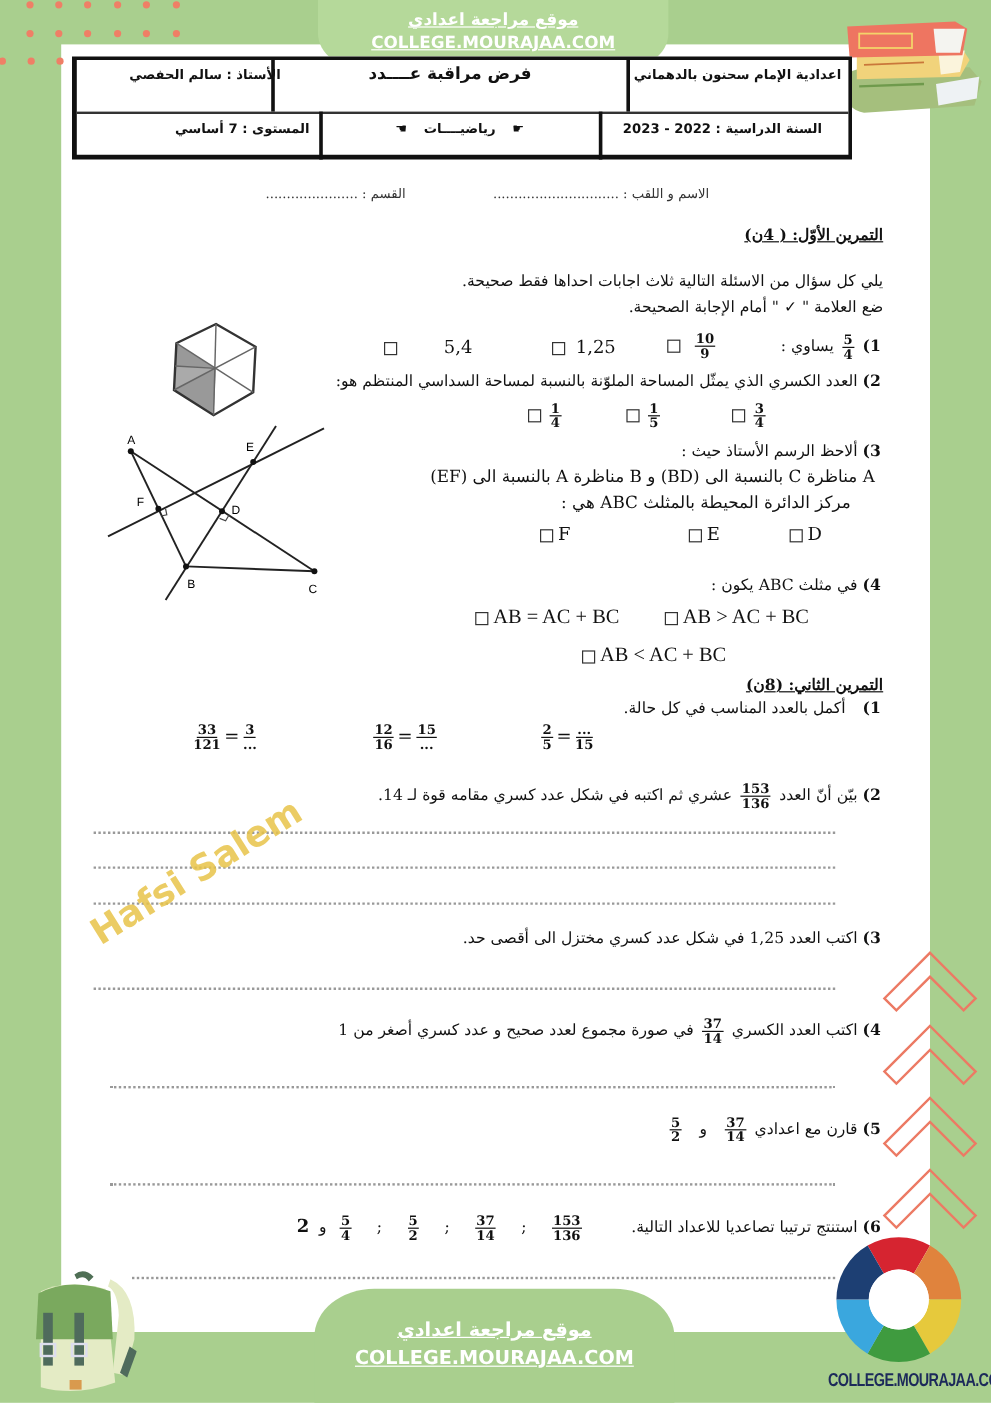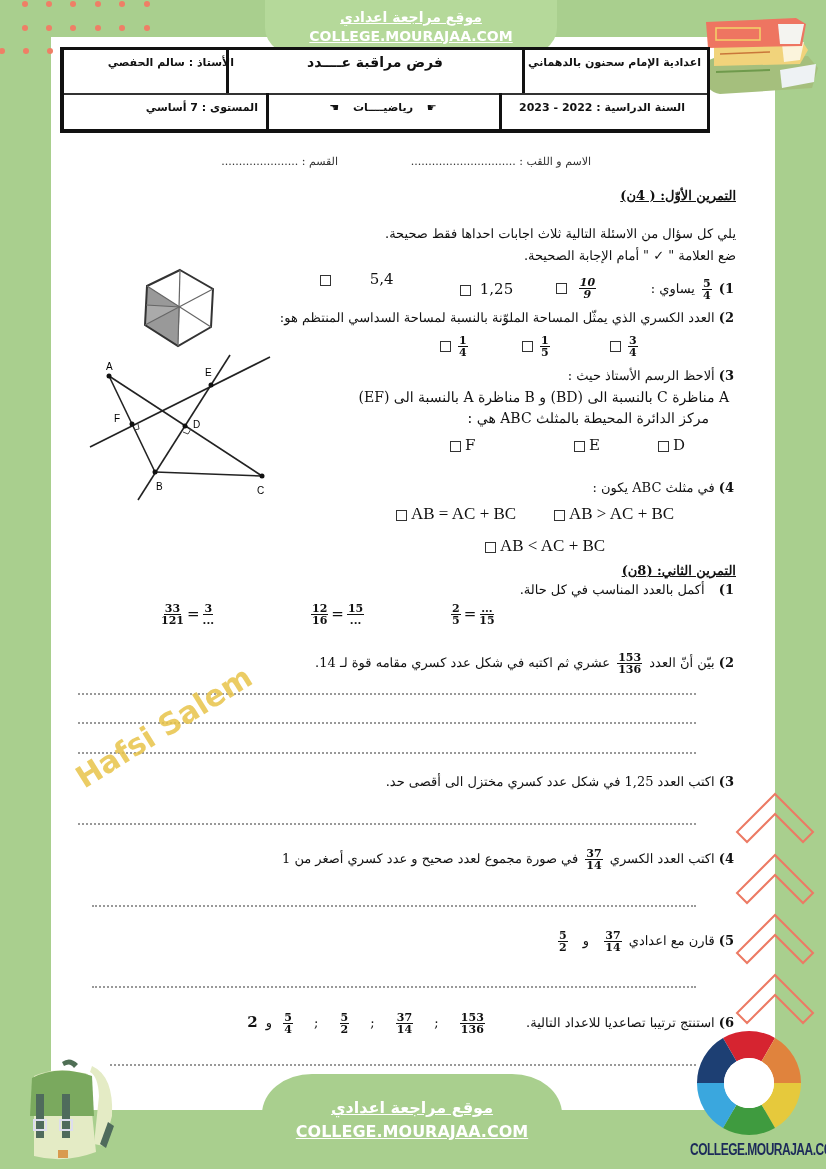--- a/index.html
+++ b/index.html
@@ -77,21 +77,21 @@
   <div class="hline"></div>
   <div class="vline" style="left:162px;top:0;height:43px;"></div>
   <div class="vline" style="left:458px;top:0;height:43px;"></div>
   <div class="vline" style="left:202px;top:43px;height:40px;"></div>
   <div class="vline" style="left:435px;top:43px;height:40px;"></div>
 
   <div class="cell" style="left:165px;top:0px;width:292px;text-align:center;font-size:14px;">فرض مراقبة عــــدد</div>
   <div class="cell" style="right:0;top:2px;width:185px;">اعدادية الإمام سحنون بالدهماني</div>
   <div class="cell" style="left:0;top:2px;width:160px;margin-left:16px;">الأستاذ : سالم الحفصي</div>
 
-  <div class="cell" style="right:0;top:47px;width:210px;text-align:center;">السنة الدراسية : 2022 - 2023</div>
+  <div class="cell" style="right:16px;top:47px;width:210px;">السنة الدراسية : 2022 - 2023</div>
   <div class="cell" style="left:205px;top:47px;width:228px;text-align:center;direction:rtl;">
     <span>☛</span>
     <span style="margin:0 10px;">رياضيــــات</span>
     <span>☚</span>
   </div>
   <div class="cell" style="left:0;top:47px;width:200px;">المستوى : 7 أساسي</div>
 </div>
 
 <div class="txt" style="right:235px;top:155px;font-size:11px;color:#333;">الاسم و اللقب : ..............................</div>
 <div class="txt" style="right:488px;top:155px;font-size:11px;color:#333;">القسم : ......................</div>
@@ -101,32 +101,32 @@
 <div class="txt" style="right:90px;top:248px;">ضع العلامة " ✓ " أمام الإجابة الصحيحة.</div>
 
 <div class="txt" style="right:92px;top:278px;">
   <span class="qn">1)</span>
   <span class="frac">
       <span class="num">5</span>
       <span>4</span>
     </span>
   <span>يساوي :</span>
 </div>
-<div class="opt" style="left:552px;top:277px;font-style:italic;">
+<div class="opt" style="left:552px;top:277px;">
   <span class="chk"></span>
   <span class="frac">
       <span class="num">10</span>
       <span>9</span>
     </span>
 </div>
 <div class="opt" style="left:456px;top:280px;">
   <span class="chk"></span>
   <span>1,25</span>
 </div>
-<div class="opt" style="left:316px;top:270px;">
+<div class="opt" style="left:316px;top:280px;">
   <span class="chk"></span>
   <span style="margin-left:30px;">5,4</span>
 </div>
 
 <div class="txt" style="right:92px;top:310px;">
   <span class="qn">2)</span>
   <span>العدد الكسري الذي يمثّل المساحة الملوّنة بالنسبة لمساحة السداسي المنتظم هو:</span>
 </div>
 <div class="opt" style="left:606px;top:335px;">
   <span class="chk"></span><span class="frac">

